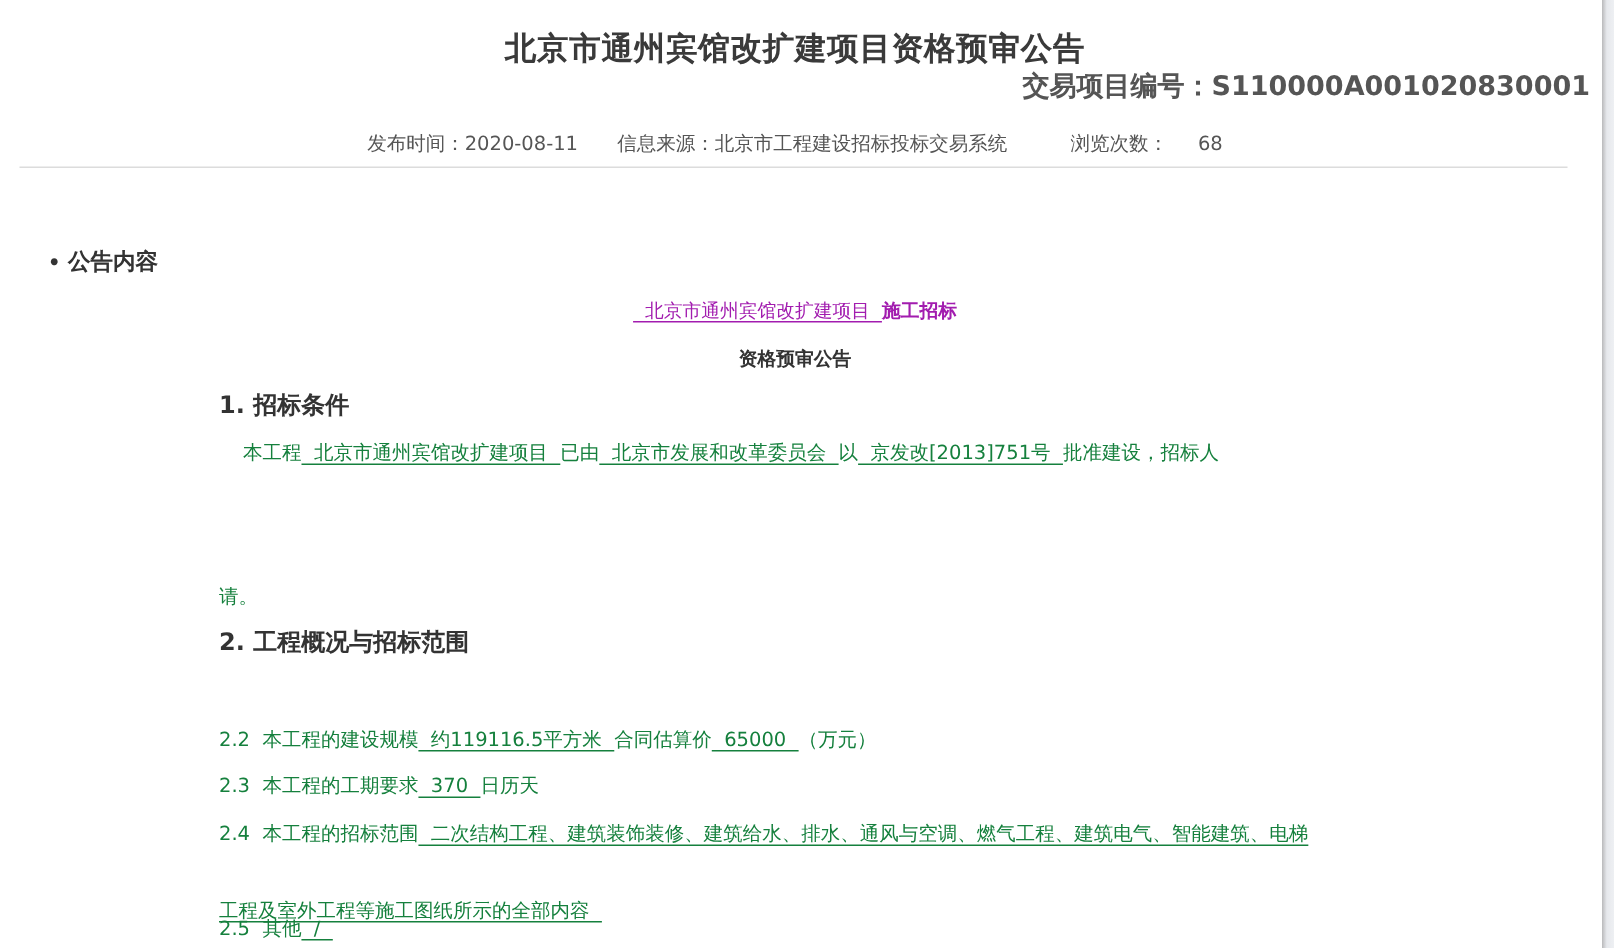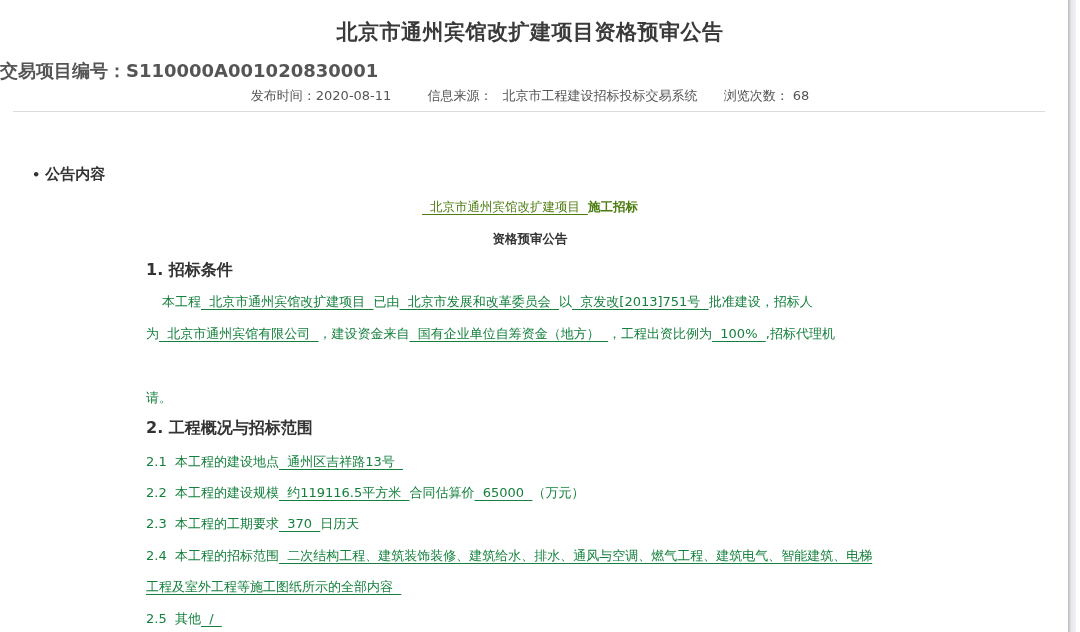--- a/index.html
+++ b/index.html
@@ -14,39 +14,39 @@
       position: absolute; right: 0; top: 0; width: 8px; height: 632px;
       background: linear-gradient(to right, #b9b9bb 0%, #e6e8ec 40%, #eef0f3 100%);
     }
     .title {
       position: absolute; left: 0; width: 1060px; top: 18px;
       text-align: center; font-size: 21px; font-weight: bold; color: #3a3a3a;
       letter-spacing: 0.5px;
     }
     .subtitle {
       position: absolute; left: 0; width: 1060px; top: 45px;
-      text-align: left; font-size: 18px; font-weight: bold; color: #555555; margin-top: 14px;
+      text-align: right; font-size: 18px; font-weight: bold; color: #555555;
     }
     .meta {
       position: absolute; left: 0; width: 1060px; top: 87px;
       text-align: center; font-size: 13px; color: #555555;
     }
     .meta span { margin: 0 11px; }
     .divider {
       position: absolute; left: 13px; width: 1032px; top: 111px;
       height: 1px; background: #dcdcdc;
     }
     .section-label {
       position: absolute; left: 32px; top: 165px;
       font-size: 15px; font-weight: bold; color: #333;
     }
     .section-label .dot { display: inline-block; margin-right: 5px; font-size: 13px; }
     .doc-heading {
       position: absolute; left: 0; width: 1060px; top: 199px;
-      text-align: center; font-size: 12.5px; color: #4d7c0f;
+      text-align: center; font-size: 12.5px; color: #a21caf;
     }
     .doc-subheading {
       position: absolute; left: 0; width: 1060px; top: 231px;
       text-align: center; font-size: 12.5px; color: #333; font-weight: bold;
     }
     .u { text-decoration: underline; text-underline-offset: 3px; white-space: pre; }
     .h2 {
       position: absolute; left: 146px; font-size: 16px; font-weight: bold; color: #333; text-align: center;
     }
     .line {
@@ -56,66 +56,60 @@
 </head>
 <body>
 
 <div class="page">
 
   <div class="title">北京市通州宾馆改扩建项目资格预审公告</div>
   <div class="subtitle">交易项目编号：S110000A001020830001</div>
 
   <div class="meta">
     <span><span style="margin:0">发布时间：</span><span style="margin:0">2020-08-11</span></span>
-    <span><span style="margin:10px">信息来源：</span><span style="margin:0">北京市工程建设招标投标交易系统</span></span>
-    <span><span style="margin:0">浏览次数：</span><span style="margin:0 0 0 4px">68</span></span>
+    <span><span style="margin:0">信息来源：</span><span style="margin:0">北京市工程建设招标投标交易系统</span></span>
+    <span><span style="margin:16px">浏览次数：</span><span style="margin:0 0 0 4px">68</span></span>
   </div>
 
   <div class="divider"></div>
 
   <div class="section-label">
     <span class="dot">•</span><span>公告内容</span>
   </div>
 
   <div class="doc-heading">
     <span class="u">  北京市通州宾馆改扩建项目  </span><span style="font-weight:bold">施工招标</span>
   </div>
   <div class="doc-subheading">资格预审公告</div>
 
   <div class="h2" style="top:260px">1. 招标条件</div>
 
   <div class="line" style="top:293px; left:162px">
     <span>本工程</span><span class="u">  北京市通州宾馆改扩建项目  </span><span>已由</span><span class="u">  北京市发展和改革委员会  </span><span>以</span><span class="u">  京发改[2013]751号  </span><span>批准建设，招标人</span>
   </div>
 
-  <div class="line" style="top:325px">
-    <span>为</span><span class="u">  北京市通州宾馆有限公司  </span><span>，建设资金来自</span><span class="u">  国有企业单位自筹资金（地方）  </span><span>，工程出资比例为</span><span class="u">  100%  </span><span>,招标代理机</span>
-  </div>
 
 
   <div class="line" style="top:389px">请。</div>
 
   <div class="h2" style="top:418px">2. 工程概况与招标范围</div>
 
-  <div class="line" style="top:453px">
-    <span style="white-space:pre">2.1  本工程的建设地点</span><span class="u">  通州区吉祥路13号  </span>
-  </div>
 
   <div class="line" style="top:484px">
     <span style="white-space:pre">2.2  本工程的建设规模</span><span class="u">  约119116.5平方米  </span><span>合同估算价</span><span class="u">  65000  </span><span>（万元）</span>
   </div>
 
   <div class="line" style="top:515px">
     <span style="white-space:pre">2.3  本工程的工期要求</span><span class="u">  370  </span><span>日历天</span>
   </div>
 
   <div class="line" style="top:547px">
     <span style="white-space:pre">2.4  本工程的招标范围</span><span class="u">  二次结构工程、建筑装饰装修、建筑给水、排水、通风与空调、燃气工程、建筑电气、智能建筑、电梯</span>
   </div>
-  <div class="line" style="top:578px">
+  <div class="line" style="top:598px">
     <span class="u">工程及室外工程等施工图纸所示的全部内容  </span>
   </div>
 
   <div class="line" style="top:610px">
     <span style="white-space:pre">2.5  其他</span><span class="u">  /  </span>
   </div>
 
   <div class="scroll-edge"></div>
 </div>
 

